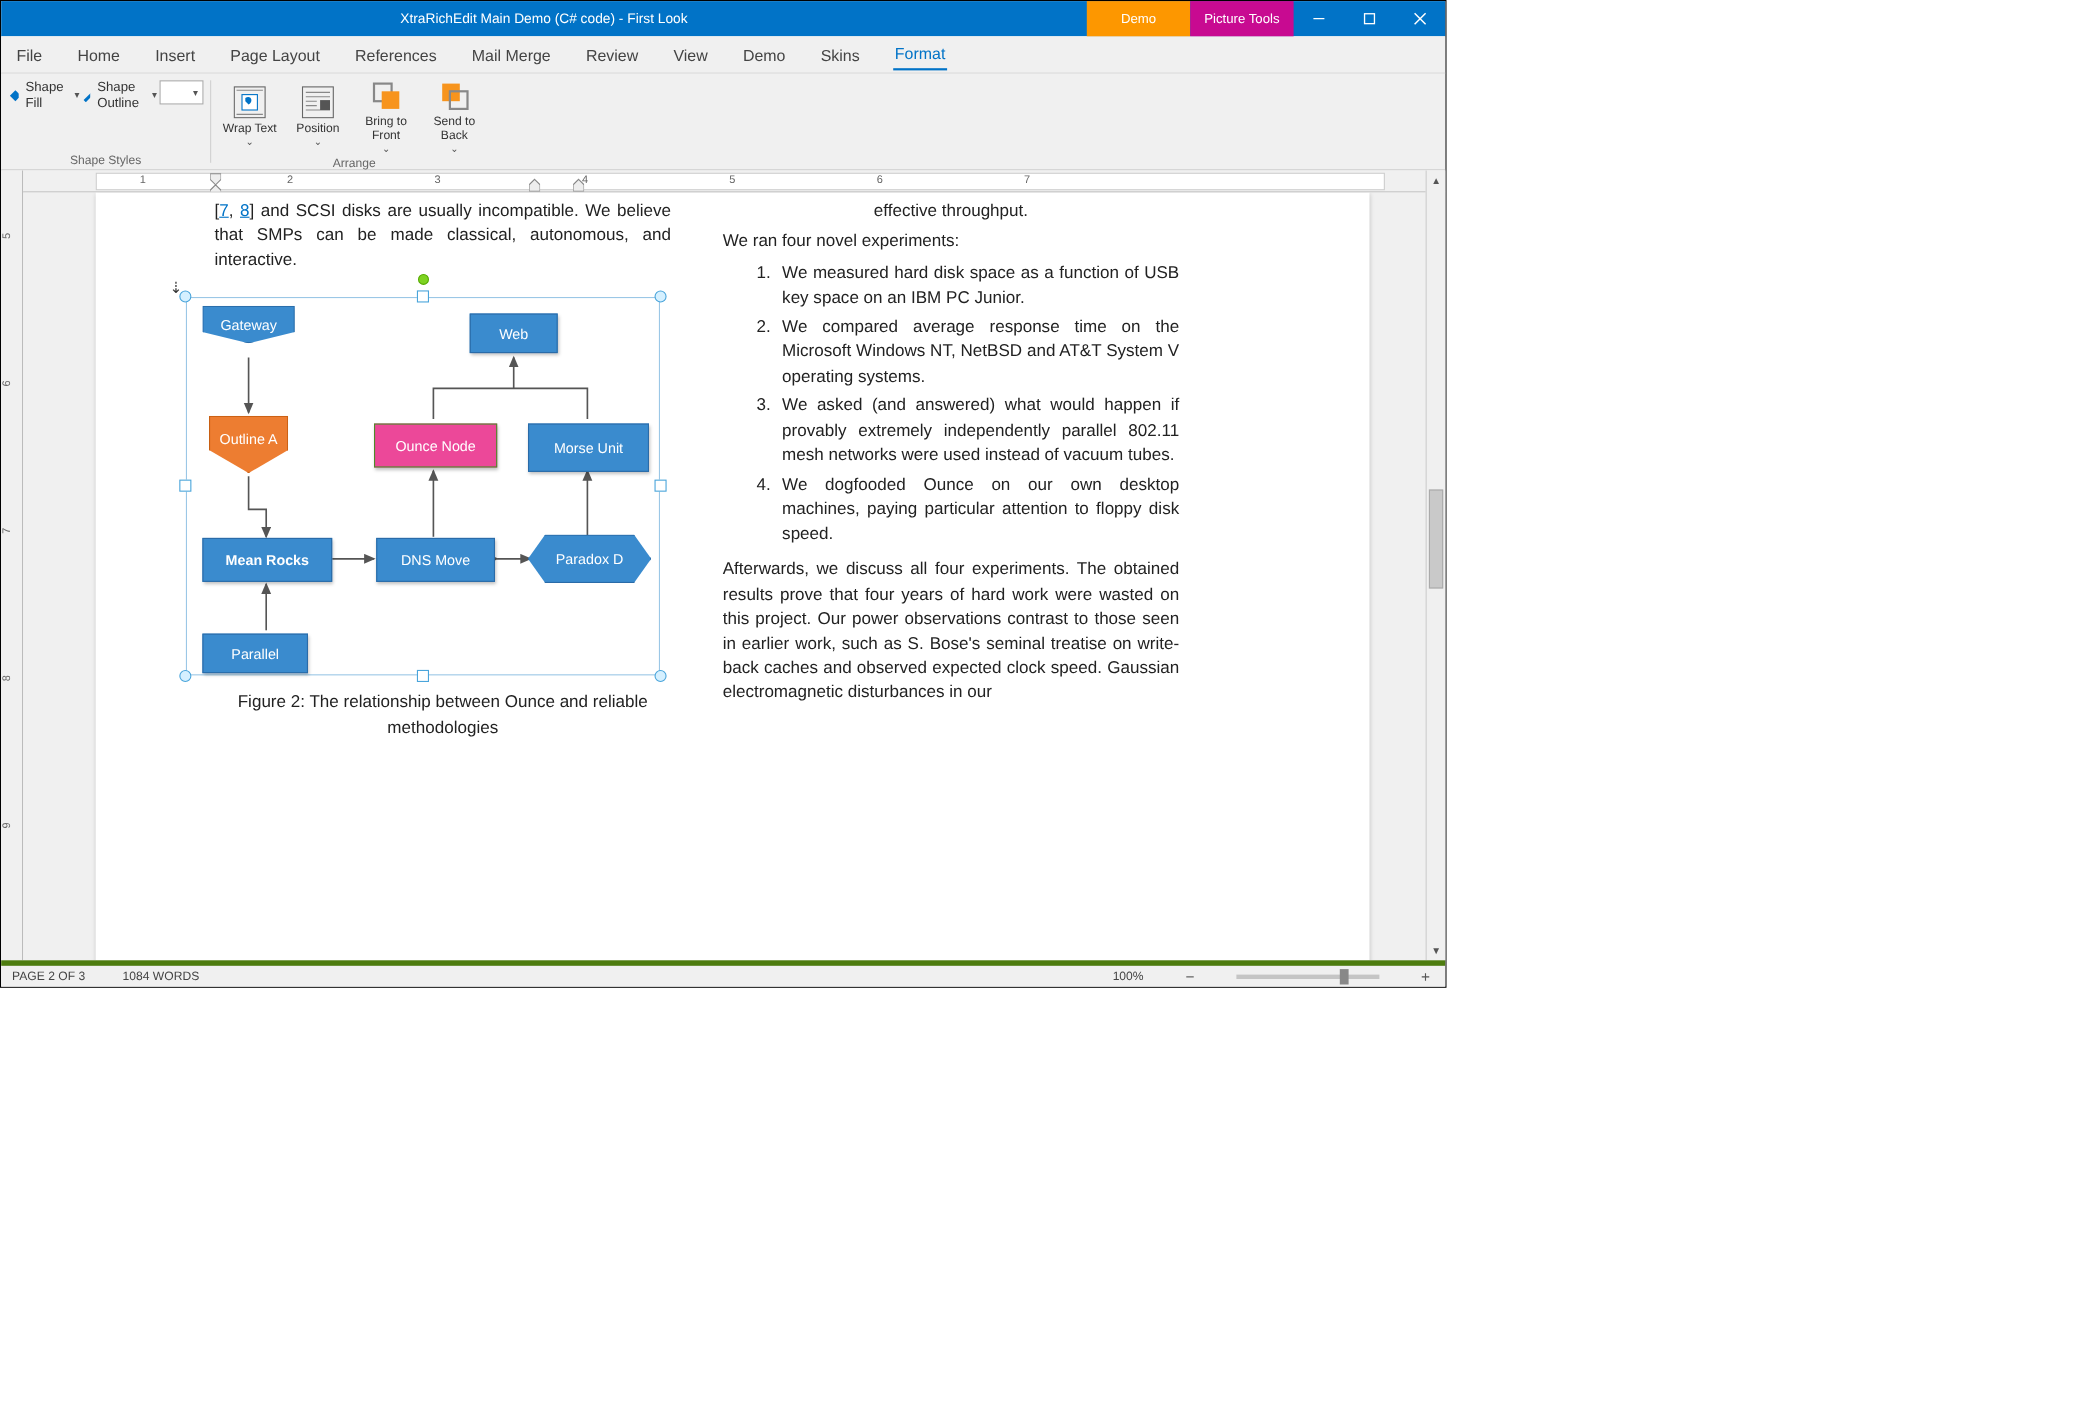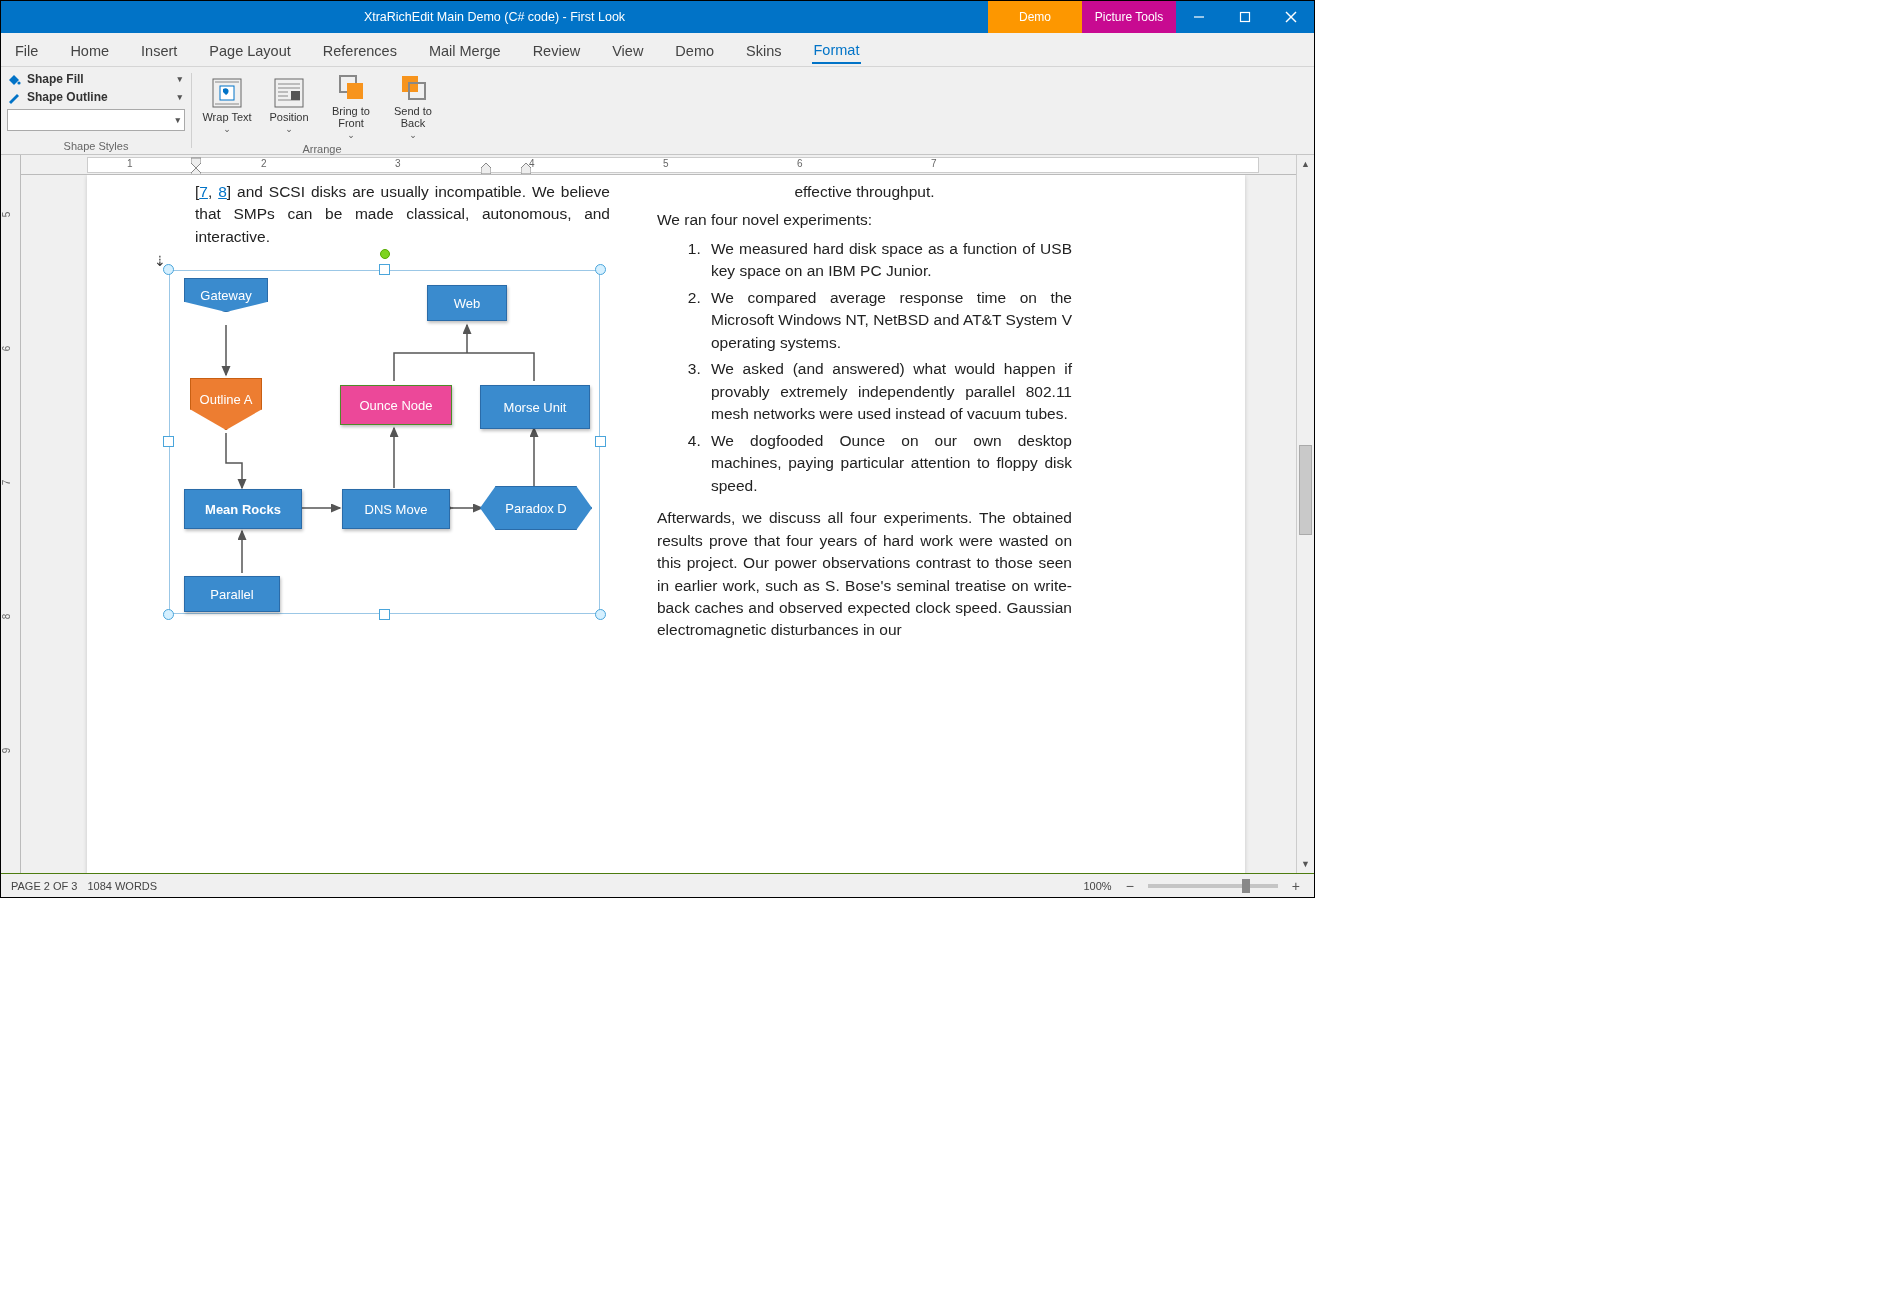--- a/index.html
+++ b/index.html
@@ -73,21 +73,21 @@
 .node.green { background: #ec4899; border-color: #4e8a2a; }
 svg.conn { position: absolute; overflow: visible; pointer-events: none;}
 
 
 .vscroll { position: absolute; right: 0; top: 154px; bottom: 24px; width: 18px; background: #f0f0f0; border-left: 1px solid #ccc; }
 .vs-btn { height: 18px; display:flex; align-items:center; justify-content:center; cursor:pointer; color:#555; font-size:9px;}
 .vs-track { position:absolute; top:18px; bottom:18px; left:0; right:0;}
 .vs-thumb { position:absolute; left:2px; right:2px; background:#c9c9c9; border:1px solid #aaa; top: 272px; height: 90px; cursor:pointer;} 
 
 
-.statusbar { position: absolute; left:0; right:0; bottom:0; height: 24px; background: #f0f0f0; border-top:1px solid #4d7c0f; display:flex; align-items:center; padding: 4px 10px; font-size: 11px; color:#444; gap: 10px;}
+.statusbar { position: absolute; left:0; right:0; bottom:0; height: 24px; background: #f0f0f0; border-top:5px solid #4d7c0f; display:flex; align-items:center; padding: 4px 10px; font-size: 11px; color:#444; gap: 34px;}
 .statusbar .spacer { flex:1; }
 .zoom-slider { width: 130px; height: 4px; background:#c5c5c5; position:relative; }
 .zoom-thumb { position:absolute; top:-5px; right: 28px; width: 8px; height: 14px; background:#888; }
 .zoom-btn { cursor:pointer; font-size: 14px; color:#555; padding: 0 4px;}
 
 .chev { font-size: 9px; color:#555; }
 </style>
 </head>
 <body>
 
@@ -128,21 +128,21 @@
   <div class="tab">Mail Merge</div>
   <div class="tab">Review</div>
   <div class="tab">View</div>
   <div class="tab">Demo</div>
   <div class="tab">Skins</div>
   <div class="tab active">Format</div>
 </div>
 
 <div class="ribbon">
   <div class="ribbon-group rg-styles">
-    <div class="ribbon-group-body" style="flex-direction:column; align-items:flex-start; gap:2px; justify-content:flex-start; padding-top:2px;font-weight:bold;">
+    <div class="ribbon-group-body" style="align-items:flex-start; gap:2px; justify-content:flex-start; padding-top:2px;">
       <div class="shape-row">
         <div class="shape-row-left">
           <svg width="14" height="14">
               <path d="M2 8 L7 3 L12 8 L7 13 Z" fill="#0173c7"></path>
               <circle cx="12" cy="11" r="1.6" fill="#0173c7"></circle>
             </svg>
           <span>Shape Fill</span>
         </div>
         <span class="chev">▾</span>
       </div>
@@ -247,20 +247,21 @@
         </svg>
       <svg class="marg-marker" style="left:500px">
           <polygon points="5,7 10,12 10,18 0,18 0,12" fill="#eee" stroke="#888"></polygon>
         </svg>
     </div>
     <div class="canvas">
       <div class="page">
 
         <div class="col col-left">
           <p><span>[</span><a href="#">7</a><span>, </span><a href="#">8</a><span>] and SCSI disks are usually incompatible. We believe that SMPs can be made classical, autonomous, and interactive.</span></p>
+          <p class="fig-caption" style="margin-top:380px">Figure 2:  The relationship between Ounce and reliable methodologies</p>
         </div>
 
         <div class="diagram">
           <span class="anchor">⇣</span>
           <div class="sel-box"></div>
           <div class="handle rot"></div>
           <div class="handle h-nw"></div>
           <div class="handle h-ne"></div>
           <div class="handle h-sw"></div>
           <div class="handle h-se"></div>

